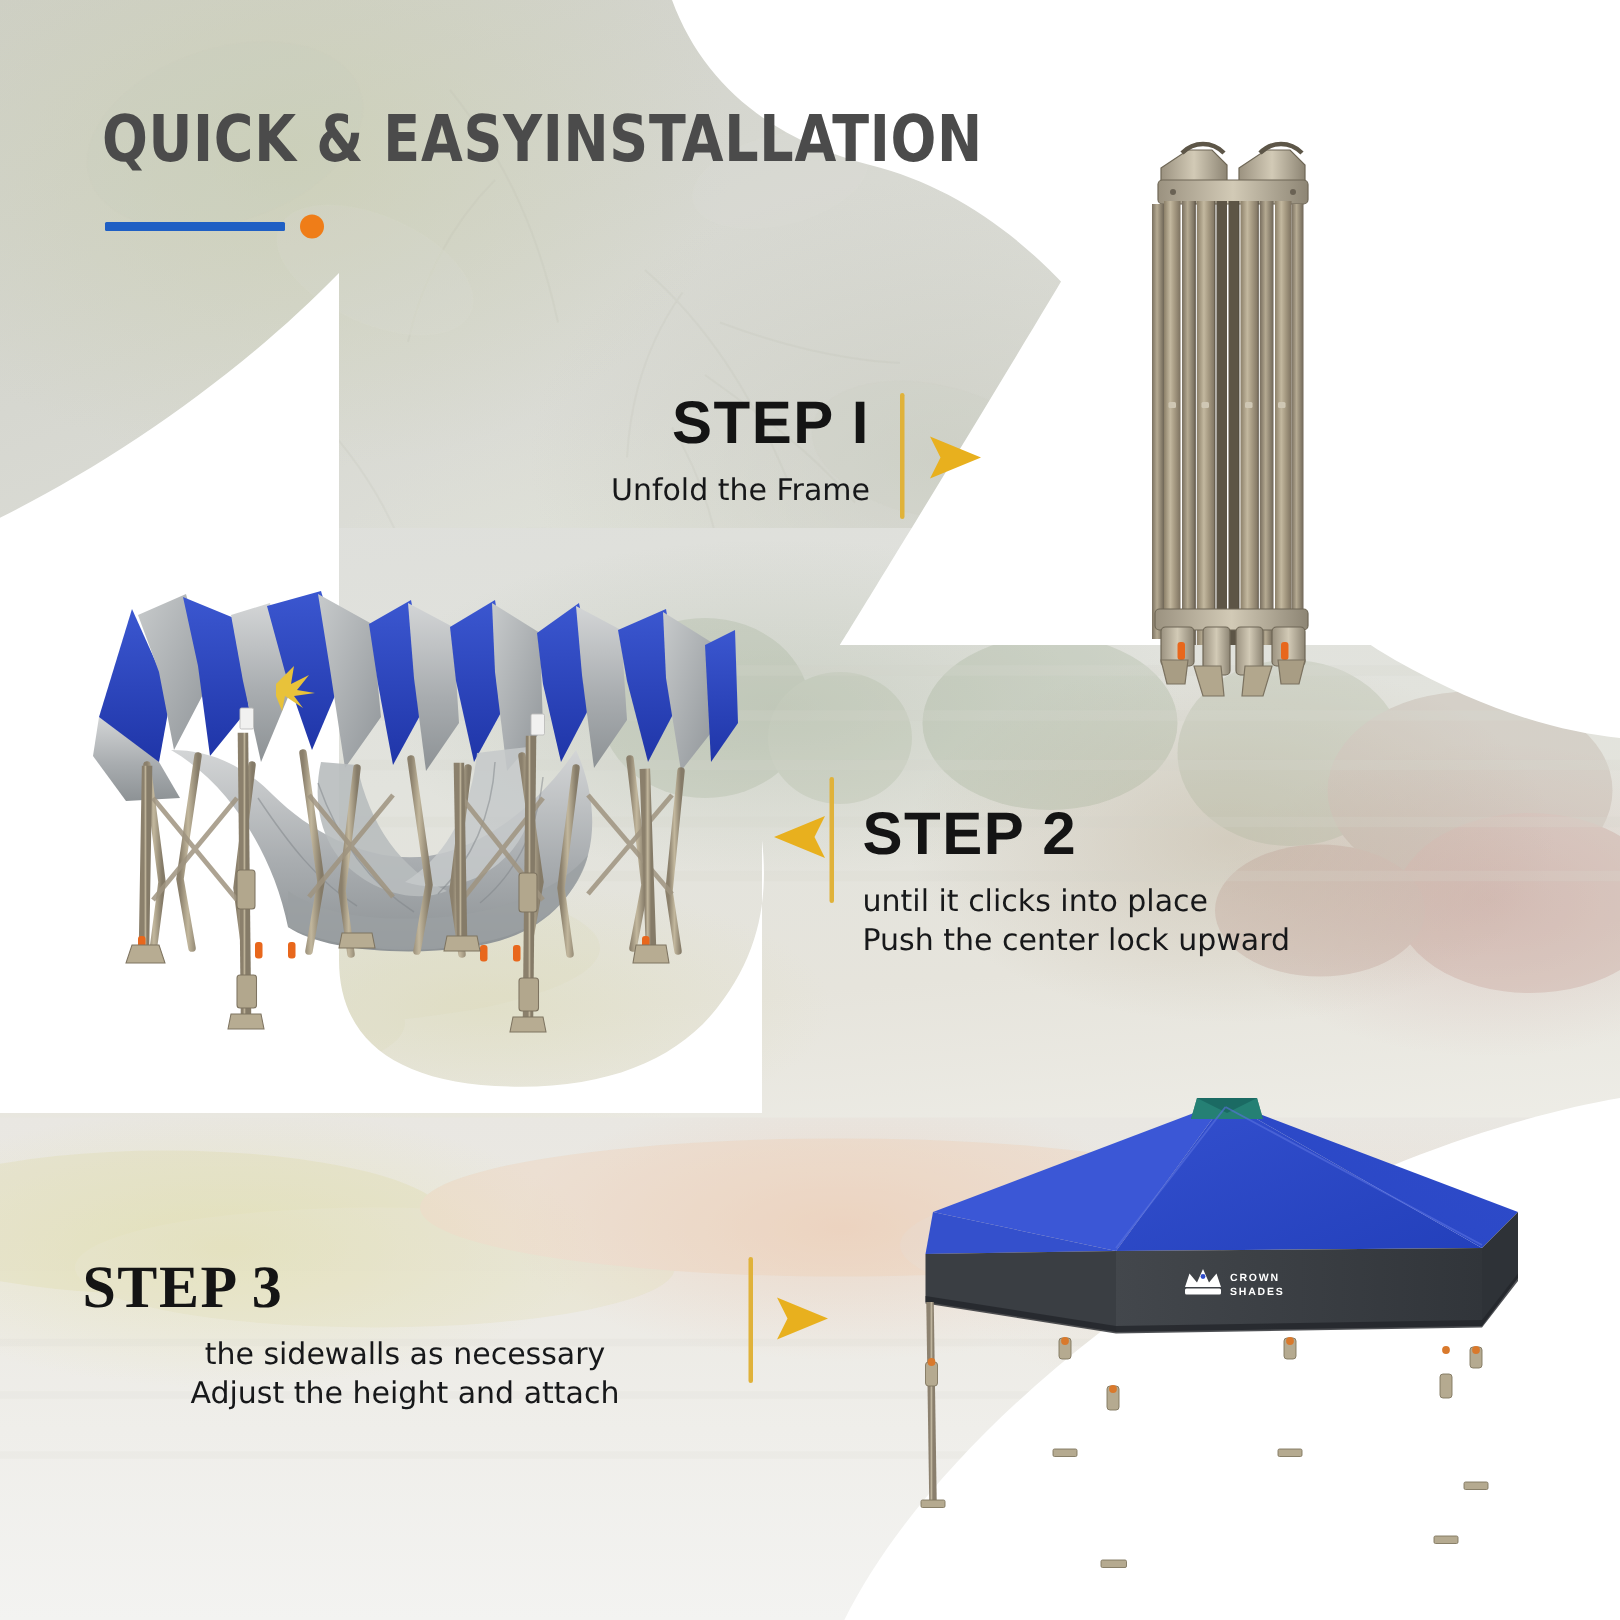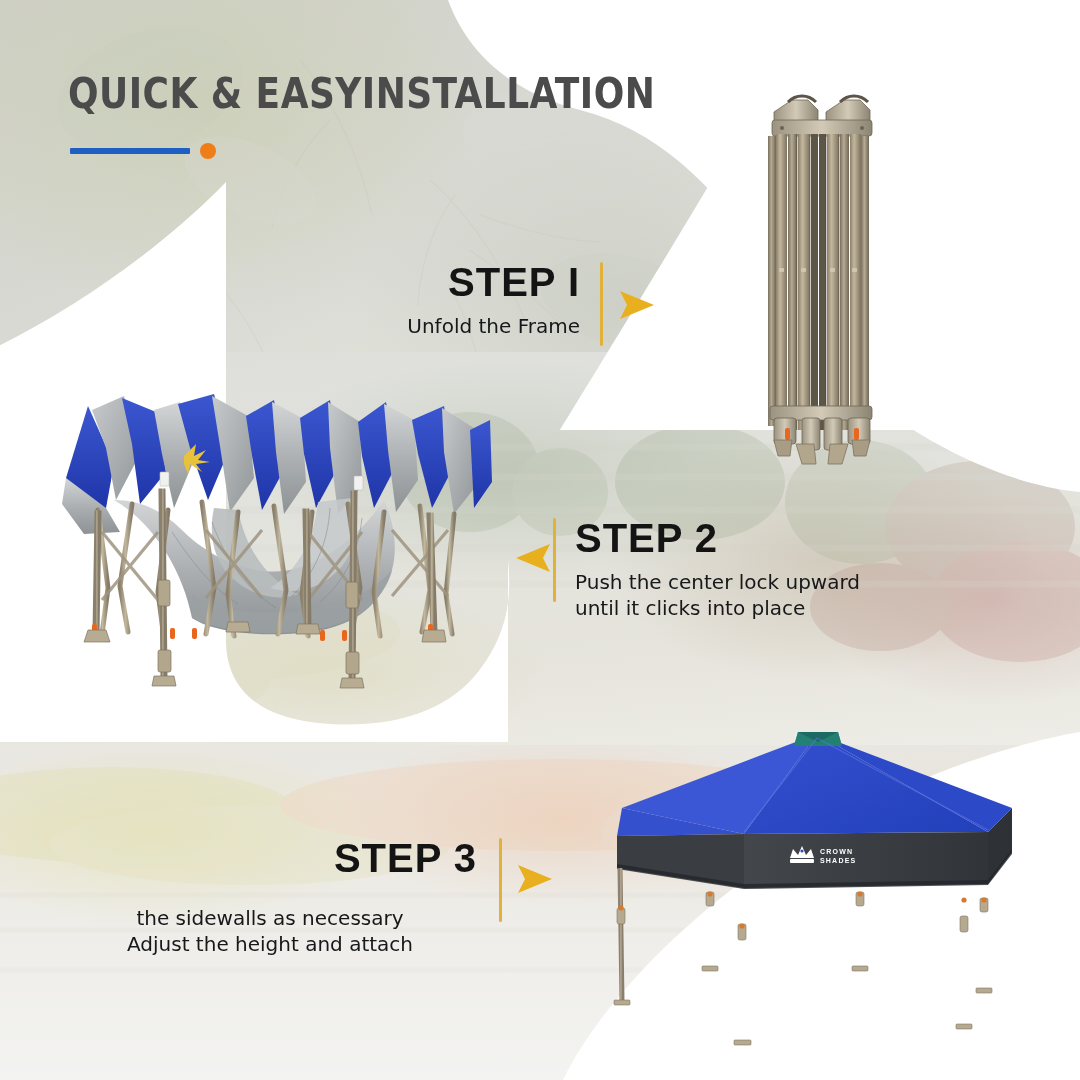--- a/index.html
+++ b/index.html
@@ -70,23 +70,23 @@
     font-size:20px;color:#17181a;line-height:1.28;
     font-family:"DejaVu Sans","Liberation Sans",sans-serif;
     font-weight:400;
   }
   .divider{position:absolute;width:3px;border-radius:2px;}
   .arrow{position:absolute;}
 
   .s1{left:330px;top:262px;text-align:right;width:250px;}
   .s1 .step-num{margin-bottom:12px;}
   .s2{left:575px;top:518px;text-align:left;width:450px;}
-  .s2 .step-num{margin-bottom:12px;}
+  .s2 .step-num{margin-bottom:12px;margin-top:18px;}
   .s3{left:55px;top:838px;text-align:center;width:430px;}
-  .s3 .step-num{margin-bottom:28px;text-align:right;padding-right:8px;}
+  .s3 .step-num{margin-bottom:12px;text-align:left;padding-right:8px;font-family:Liberation Serif, serif;}
 
   
   .art{position:absolute;}
 </style>
 </head>
 <body>
 
 <div class="stage">
 
   <div class="band band-top">
@@ -192,22 +192,22 @@
     <div class="step-num">STEP I</div>
     <div class="step-desc">Unfold the Frame</div>
   </div>
   <div class="divider" style="left:600px;top:262px;height:84px;background:#e0b23a;"></div>
   <svg class="arrow" style="left:618px;top:288px;" width="40" height="34" viewBox="0 0 40 34">
     <path d="M2 3 L36 17 L2 31 L9 17 Z" fill="#e8b01e"></path>
   </svg>
 
   <div class="step s2">
     <div class="step-num">STEP 2</div>
+    <div class="step-desc">until it clicks into place</div>
     <div class="step-desc">Push the center lock upward</div>
-    <div class="step-desc">until it clicks into place</div>
   </div>
   <div class="divider" style="left:553px;top:518px;height:84px;background:#e0b23a;"></div>
   <svg class="arrow" style="left:512px;top:541px;" width="40" height="34" viewBox="0 0 40 34">
     <path d="M38 3 L4 17 L38 31 L31 17 Z" fill="#e8b01e"></path>
   </svg>
 
   <div class="step s3">
     <div class="step-num">STEP 3</div>
     <div class="step-desc">the sidewalls as necessary</div>
     <div class="step-desc">Adjust the height and attach</div>

